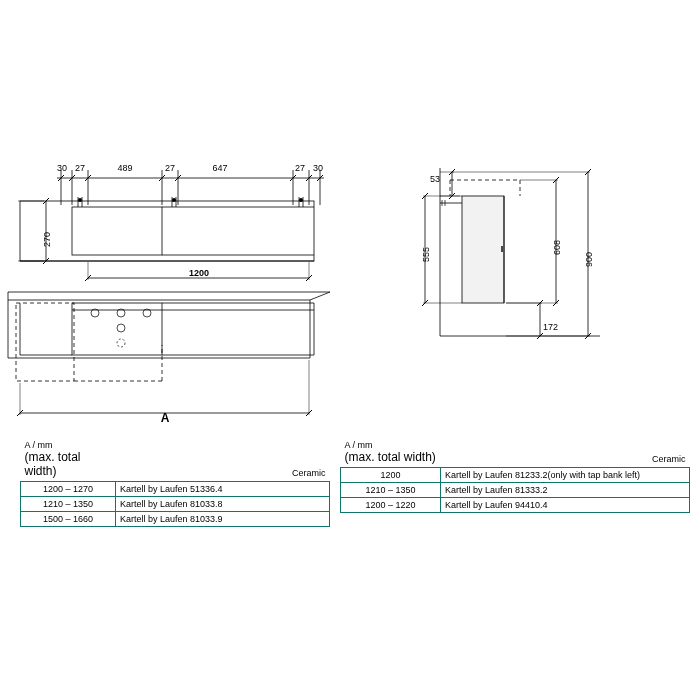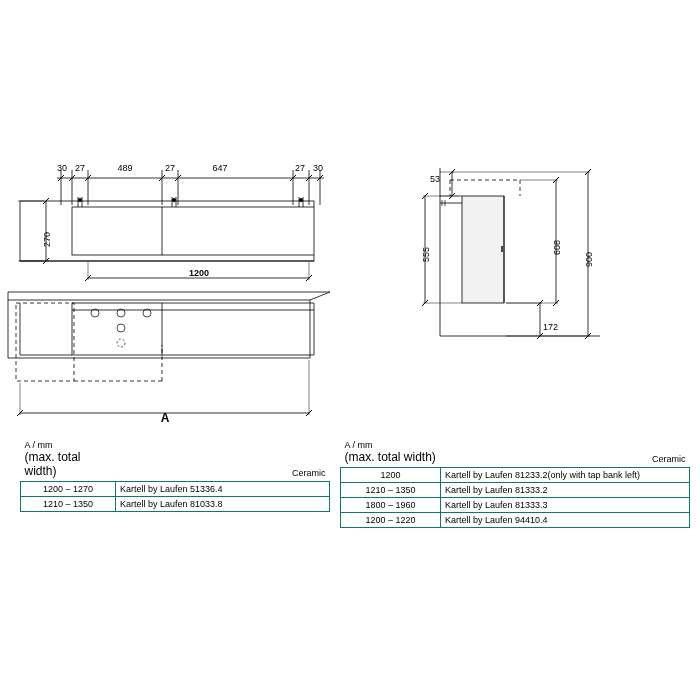--- a/index.html
+++ b/index.html
@@ -277,20 +277,24 @@
     </thead>
     <tbody>
       <tr>
         <td class="col1">1200 – 1270</td>
         <td>Kartell by Laufen 51336.4</td>
       </tr>
       <tr>
         <td class="col1">1210 – 1350</td>
         <td>Kartell by Laufen 81033.8</td>
       </tr>
+      <tr>
+        <td class="col1">1500 – 1660</td>
+        <td>Kartell by Laufen 81033.9</td>
+      </tr>
     </tbody>
   </table>
 
   <table class="tbl" style="left:340px; top:438px; width:350px;">
     <thead>
       <tr>
         <th class="hd" style="width:100px;">
           <span>A / mm</span>
           <span class="small">(max. total width)</span>
         </th>
@@ -300,23 +304,19 @@
     <tbody>
       <tr>
         <td class="col1">1200</td>
         <td>Kartell by Laufen 81233.2(only with tap bank left)</td>
       </tr>
       <tr>
         <td class="col1">1210 – 1350</td>
         <td>Kartell by Laufen 81333.2</td>
       </tr>
       <tr>
-        <td class="col1">1800 – 1960</td>
-        <td>Kartell by Laufen 81333.3</td>
-      </tr>
-      <tr>
         <td class="col1">1200 – 1220</td>
         <td>Kartell by Laufen 94410.4</td>
       </tr>
     </tbody>
   </table>
 
 </div>
 
 </body></html>

